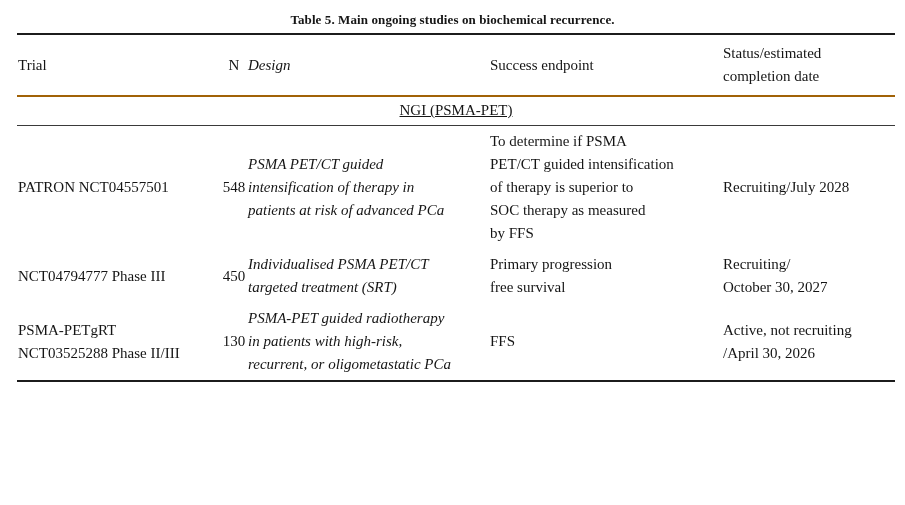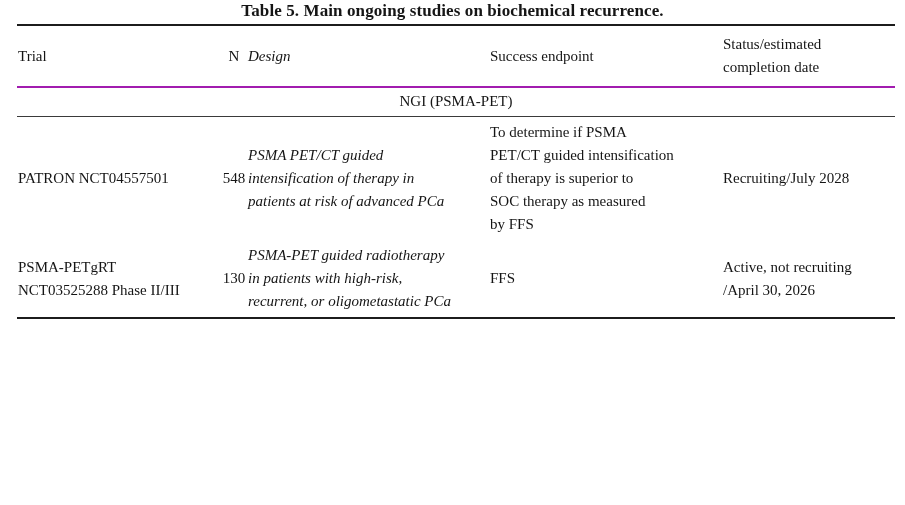--- a/index.html
+++ b/index.html
@@ -12,52 +12,53 @@
     width: 905px;
     height: 505px;
     background: #ffffff;
     color: #151515;
     font-family: "Liberation Serif", "DejaVu Serif", serif;
     overflow: hidden;
   }
   .caption {
     text-align: center;
     font-weight: bold;
-    font-size: 17px;
+    font-size: 13px;
     line-height: 22px;
-    padding-top: 0;
+    padding-top: 9px;
     padding-bottom: 2px;
     letter-spacing: 0.1px;
   }
   table.studies {
     border-collapse: collapse;
     table-layout: fixed;
     margin-left: 17px;
     width: 878px;
     font-size: 15px;
     line-height: 23px;
     border-top: 2px solid #1c1c1c;
     border-bottom: 2px solid #1c1c1c;
   }
   thead tr {
-    border-bottom: 2px solid #a21caf;
+    border-bottom: 2px solid #a16207;
   }
   th, td {
     font-weight: normal;
     text-align: left;
     vertical-align: middle;
     white-space: pre-line;
     padding: 4px 4px 4px 1px;
   }
   th { padding-top: 7px; padding-bottom: 7px; }
   .col-n { text-align: center; padding-left: 0; padding-right: 0; }
   tr.section-row td {
     text-align: center;
     padding: 2px 0 3px 0;
     border-bottom: 1.5px solid #3a3a3a;
+    text-decoration: underline;
   }
   td.design, th.design { padding-right: 8px; font-style: italic; }
 </style>
 </head>
 <body>
 
 <div class="page">
 
   <div class="caption">Table 5. Main ongoing studies on biochemical recurrence.</div>
 
@@ -93,20 +94,30 @@
 intensification of therapy in
 patients at risk of advanced PCa</td>
         <td>To determine if PSMA
 PET/CT guided intensification
 of therapy is superior to
 SOC therapy as measured
 by FFS</td>
         <td>Recruiting/July 2028</td>
       </tr>
 
+      <tr>
+        <td>NCT04794777 Phase III</td>
+        <td class="col-n">450</td>
+        <td class="design">Individualised PSMA PET/CT
+targeted treatment (SRT)</td>
+        <td>Primary progression
+free survival</td>
+        <td>Recruiting/
+October 30, 2027</td>
+      </tr>
 
       <tr>
         <td>PSMA-PETgRT
 NCT03525288 Phase II/III</td>
         <td class="col-n">130</td>
         <td class="design">PSMA-PET guided radiotherapy
 in patients with high-risk,
 recurrent, or oligometastatic PCa</td>
         <td>FFS</td>
         <td>Active, not recruiting

